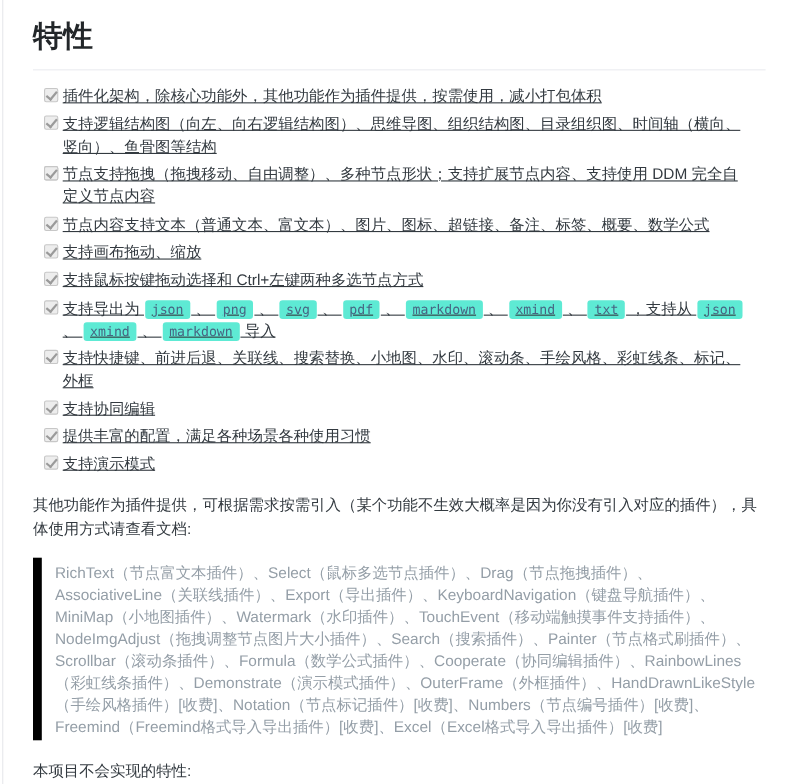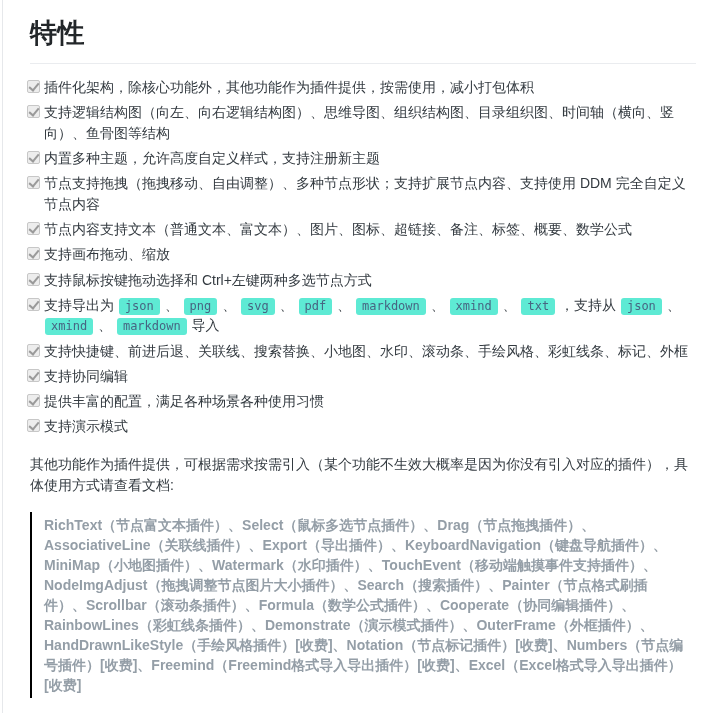--- a/index.html
+++ b/index.html
@@ -34,21 +34,22 @@
     padding-bottom: 10px;
     border-bottom: 1px solid #eaecef;
   }
   ul.task-list {
     list-style: none;
     margin: 13px 0 16px 0;
     padding-left: 10px;
   }
   li.task-item {
     position: relative;
-    margin: 5px 4px;
+    margin: 5px 17px;
+    text-decoration: underline;
   }
   .checkbox {
     position: absolute;
     left: -17px;
     top: 3px;
     width: 13px;
     height: 13px;
     background: #ededed;
     border: 1px solid #c7c7c7;
     border-radius: 2px;
@@ -72,41 +73,40 @@
     padding: 1px 6px 2px 6px;
     border-radius: 3px;
     margin: 0 1px;
   }
   p.para {
     margin: 17px 0 15px 0;
     line-height: 1.55;
   }
   blockquote.quote {
     margin: 15px 0;
-    border-left: 2px solid #000000;
+    border-left: 8px solid #000000;
     padding: 3px 8px 3px 12px;
     color: #949ea7;
     line-height: 1.43;
-    font-weight: bold;
   }
   blockquote.quote p { margin: 0; }
 </style>
 </head>
 <body>
 
 <div class="page">
   <div class="left-divider"></div>
   <div class="content">
 
     <h1 class="section-title">特性</h1>
 
     <ul class="task-list">
         <li class="task-item"><span class="checkbox"></span><span>插件化架构，除核心功能外，其他功能作为插件提供，按需使用，减小打包体积</span></li>
         <li class="task-item"><span class="checkbox"></span><span>支持逻辑结构图（向左、向右逻辑结构图）、思维导图、组织结构图、目录组织图、时间轴（横向、竖向）、鱼骨图等结构</span></li>
-        <li class="task-item"><span class="checkbox"></span><span>内置多种主题，允许高度自定义样式，支持注册新主题</span></li>
+        <li class="task-item"><span class="checkbox"></span></li>
         <li class="task-item"><span class="checkbox"></span><span>节点支持拖拽（拖拽移动、自由调整）、多种节点形状；支持扩展节点内容、支持使用 DDM 完全自定义节点内容</span></li>
         <li class="task-item"><span class="checkbox"></span><span>节点内容支持文本（普通文本、富文本）、图片、图标、超链接、备注、标签、概要、数学公式</span></li>
         <li class="task-item"><span class="checkbox"></span><span>支持画布拖动、缩放</span></li>
         <li class="task-item"><span class="checkbox"></span><span>支持鼠标按键拖动选择和 Ctrl+左键两种多选节点方式</span></li>
         <li class="task-item"><span class="checkbox"></span><span>支持导出为 </span><code class="inline-code">json</code><span> 、 </span><code class="inline-code">png</code><span> 、 </span><code class="inline-code">svg</code><span> 、 </span><code class="inline-code">pdf</code><span> 、 </span><code class="inline-code">markdown</code><span> 、 </span><code class="inline-code">xmind</code><span> 、 </span><code class="inline-code">txt</code><span> ，支持从 </span><code class="inline-code">json</code><span> 、 </span><code class="inline-code">xmind</code><span> 、 </span><code class="inline-code">markdown</code><span> 导入</span></li>
         <li class="task-item"><span class="checkbox"></span><span>支持快捷键、前进后退、关联线、搜索替换、小地图、水印、滚动条、手绘风格、彩虹线条、标记、外框</span></li>
         <li class="task-item"><span class="checkbox"></span><span>支持协同编辑</span></li>
         <li class="task-item"><span class="checkbox"></span><span>提供丰富的配置，满足各种场景各种使用习惯</span></li>
         <li class="task-item"><span class="checkbox"></span><span>支持演示模式</span></li>
       </ul>

